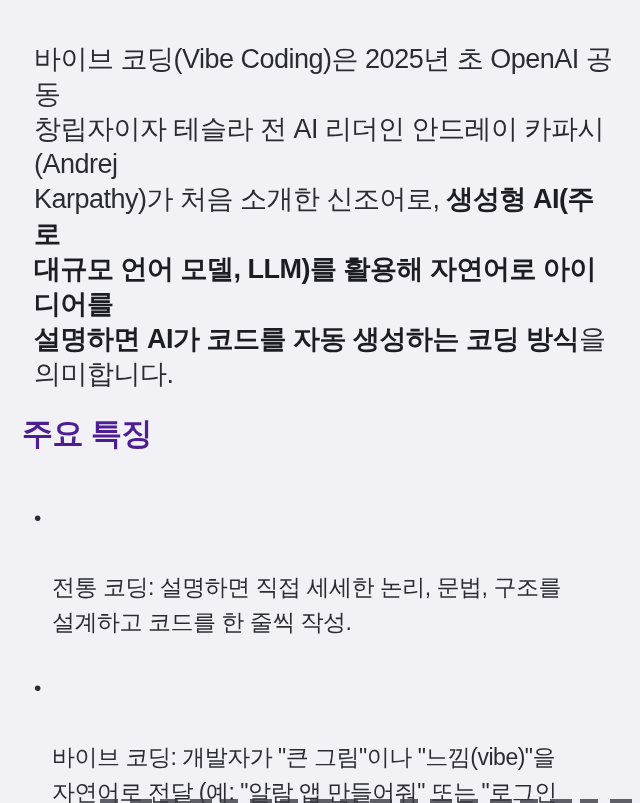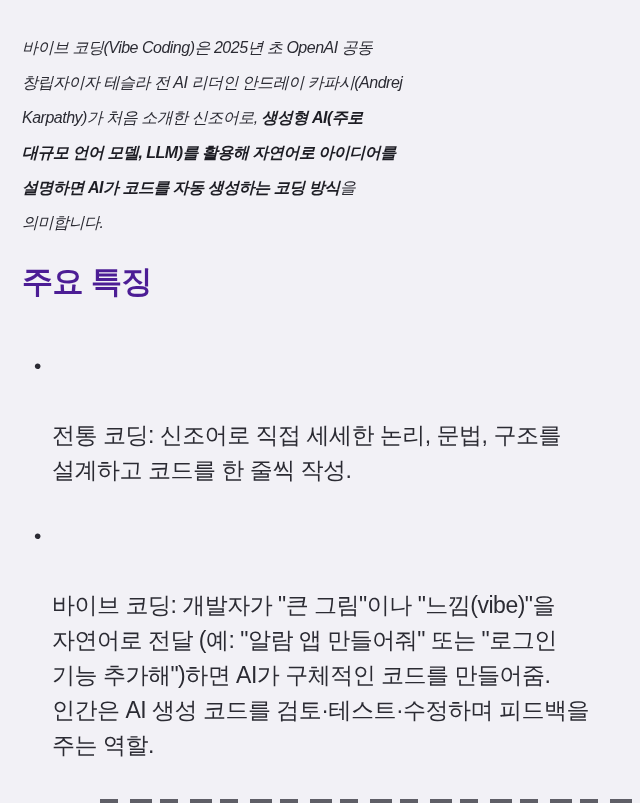--- a/index.html
+++ b/index.html
@@ -9,28 +9,27 @@
     background: #f2f1f6;
   }
   .page {
     position: relative;
     width: 640px; height: 803px;
     background: #f2f1f6;
     overflow: hidden;
     color: #2b2b33;
   }
   .intro {
-    margin: 0;
+    margin: 12px;
     padding: 30px 10px 0 22px;
-    font-size: 16px;
+    font-size: 27px;
     line-height: 35px;
     letter-spacing: -0.5px;
     white-space: pre-line;
     color: #2b2b33;
-    font-style: italic;
   }
   .intro b {
     font-weight: 700;
     color: #1d1d24;
   }
   .heading {
     margin: 24px 0 0 0;
     padding: 0 0 0 22px;
     font-size: 31px;
     line-height: 36px;
@@ -85,21 +84,21 @@
 Karpathy)가 처음 소개한 신조어로, </span><b>생성형 AI(주로
 대규모 언어 모델, LLM)를 활용해 자연어로 아이디어를
 설명하면 AI가 코드를 자동 생성하는 코딩 방식</b><span>을
 의미합니다.</span></p>
 
   <h2 class="heading">주요 특징</h2>
 
   <ul class="bullets">
     <li class="bullet">
       <span class="marker">•</span>
-      <span>전통 코딩: 신조어로 직접 세세한 논리, 문법, 구조를
+      <span>전통 코딩: 설명하면 직접 세세한 논리, 문법, 구조를
 설계하고 코드를 한 줄씩 작성.</span>
     </li>
     <li class="bullet">
       <span class="marker">•</span>
       <span>바이브 코딩: 개발자가 "큰 그림"이나 "느낌(vibe)"을
 자연어로 전달 (예: "알람 앱 만들어줘" 또는 "로그인
 기능 추가해")하면 AI가 구체적인 코드를 만들어줌.
 인간은 AI 생성 코드를 검토·테스트·수정하며 피드백을
 주는 역할.</span>
     </li>

